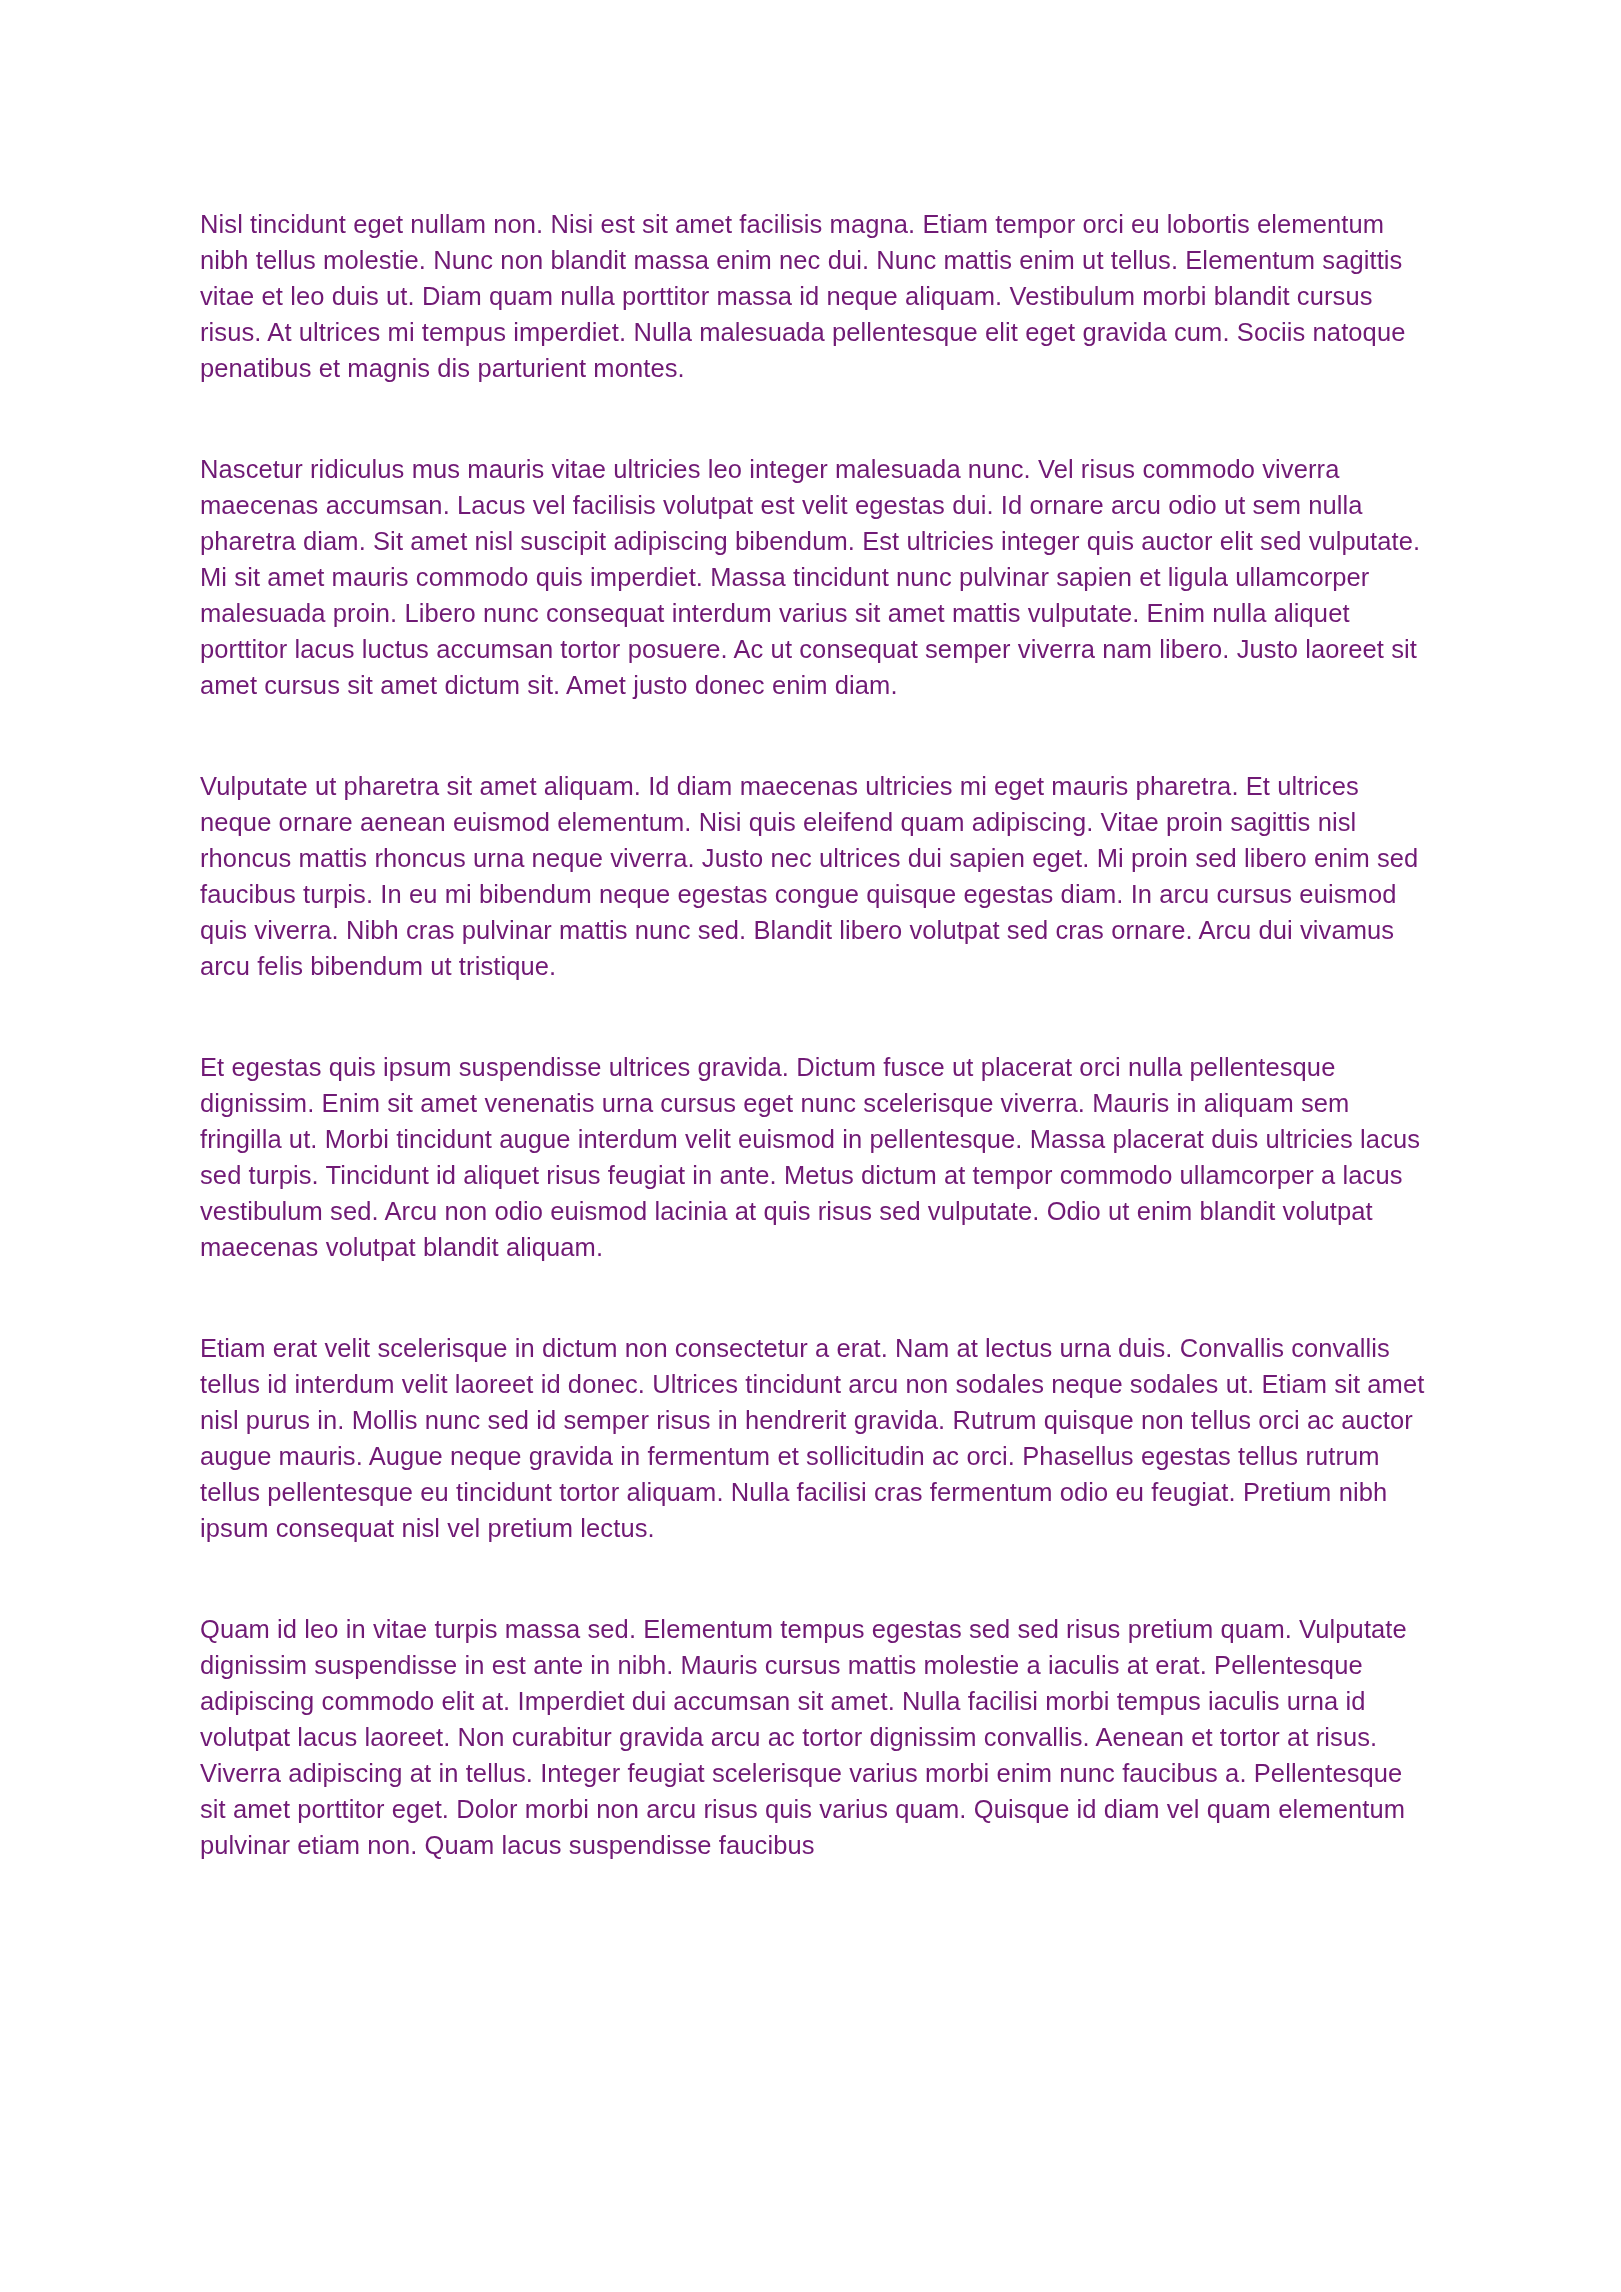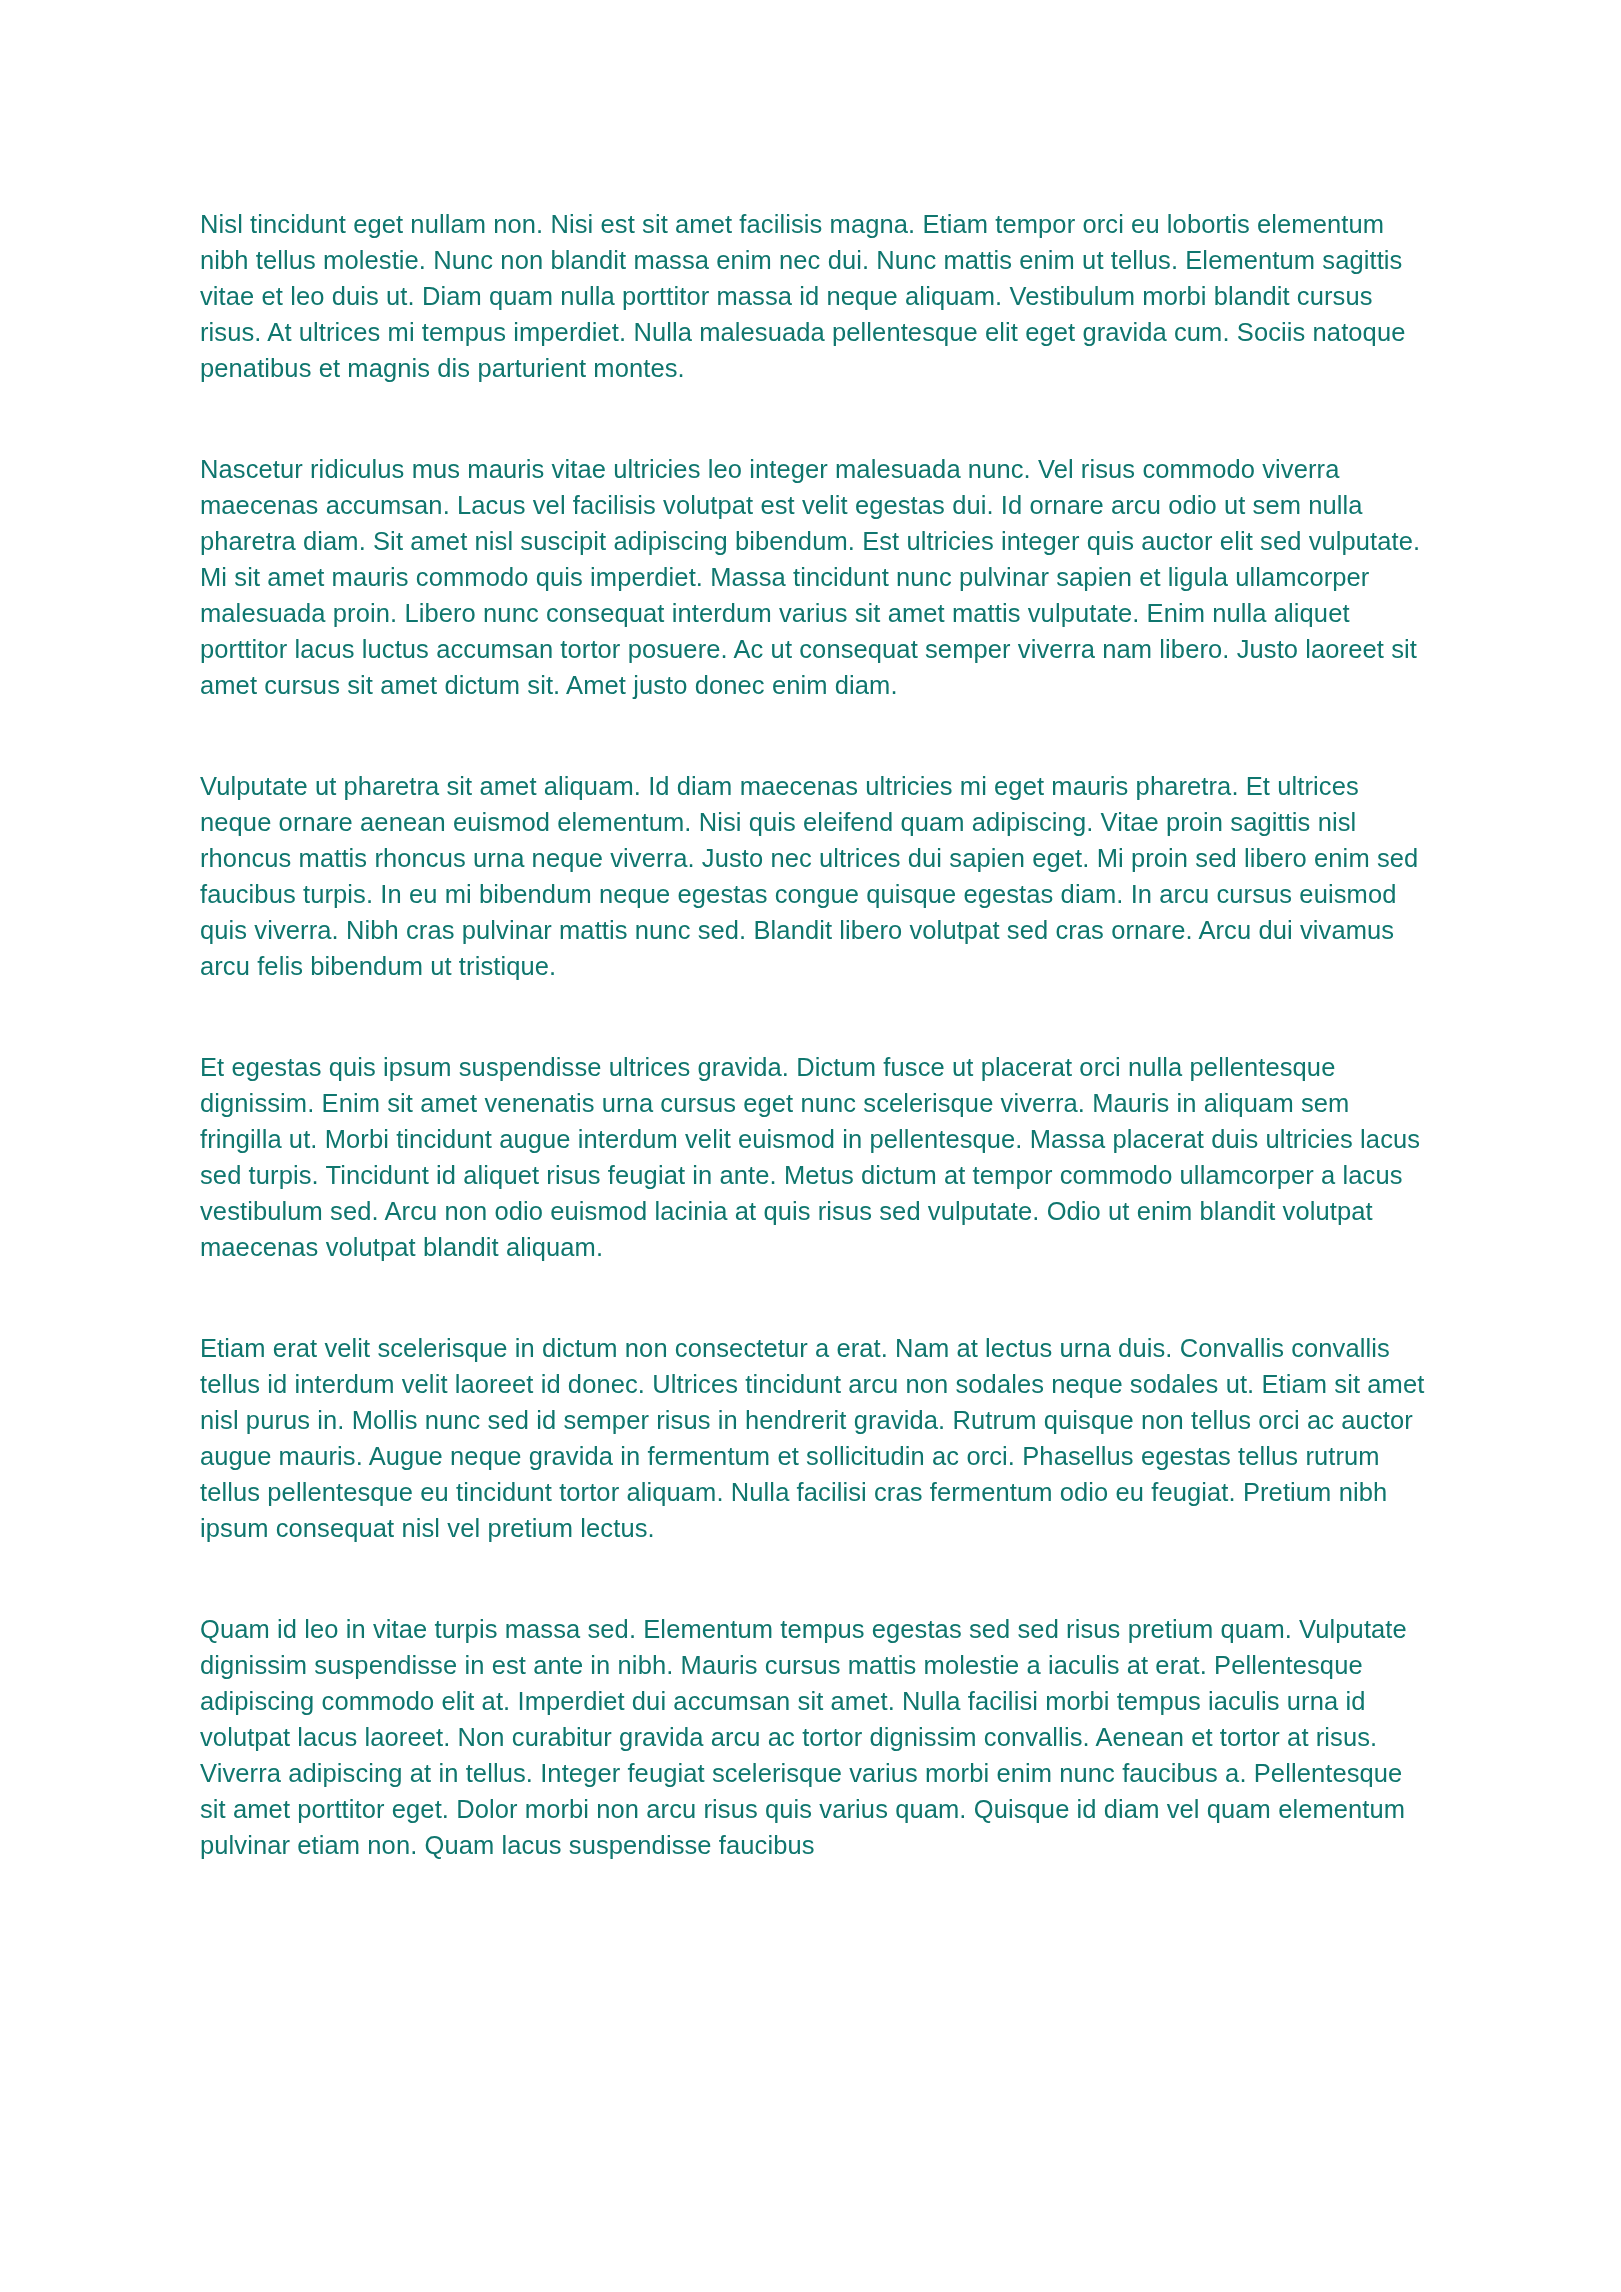--- a/index.html
+++ b/index.html
@@ -9,21 +9,21 @@
   }
   .page {
     position: relative;
     width: 1621px;
     height: 2148px;
     background: #ffffff;
     box-sizing: border-box;
     padding: 206px 192px 0 200px;
     overflow: hidden;
     font-family: "Liberation Sans", sans-serif;
-    color: #0f766e;
+    color: #701a75;
   }
   .page p {
     margin: 0 0 65px 0;
     font-size: 25.5px;
     line-height: 36px;
     text-align: left;
     letter-spacing: 0.1px;
   }
 </style>
 </head>

